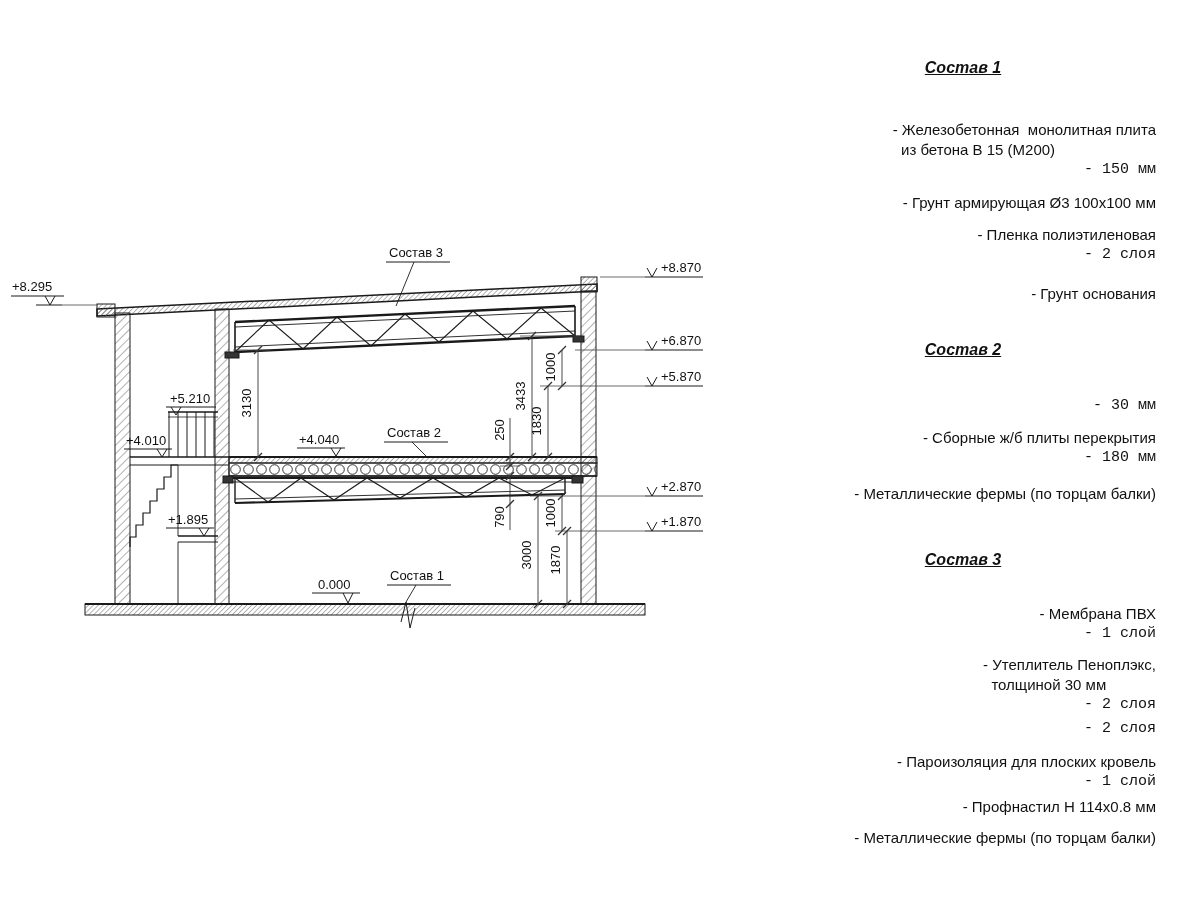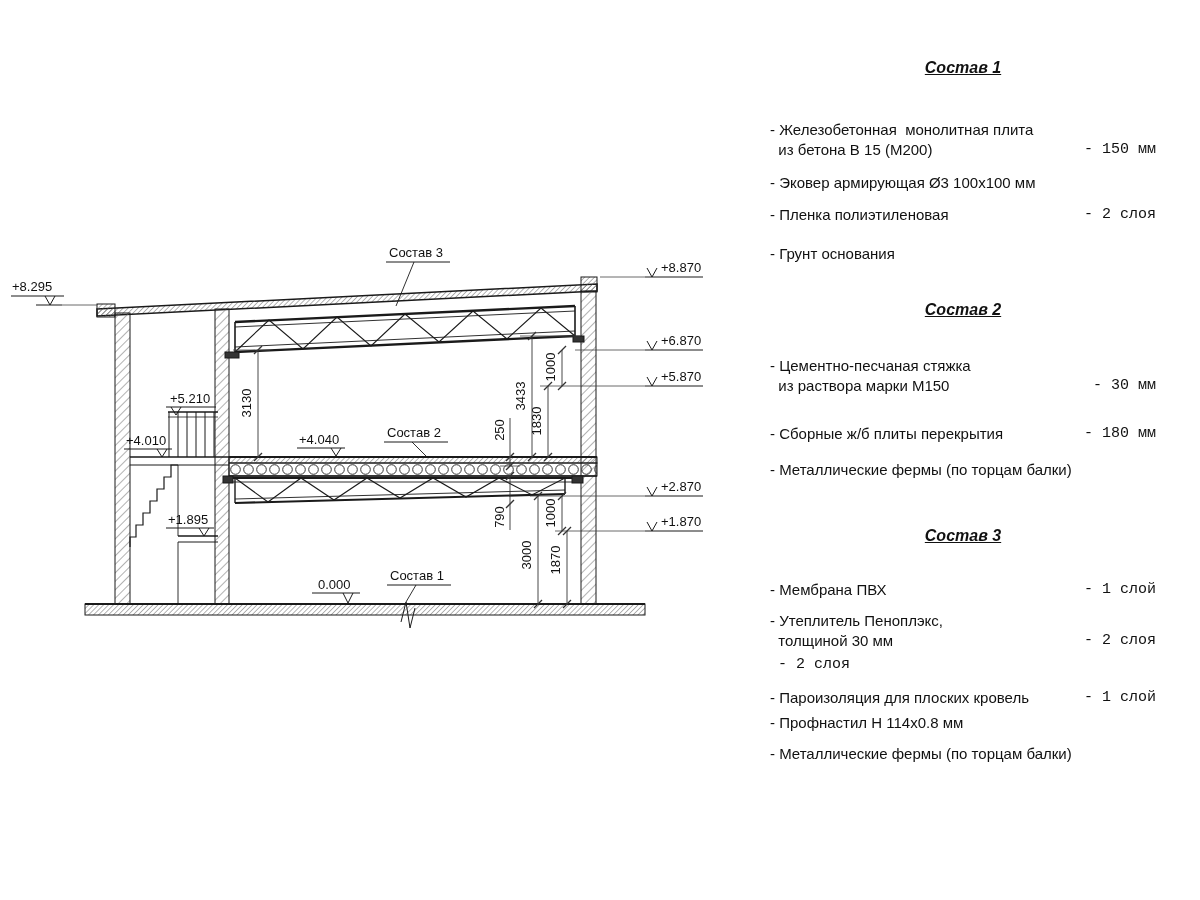--- a/index.html
+++ b/index.html
@@ -6,21 +6,21 @@
   #page{position:relative;width:1200px;height:900px;background:#ffffff;overflow:hidden;
         font-family:"Liberation Sans",sans-serif;color:#111;}
   
   .drawing{position:absolute;left:0;top:0;}
   svg text{font-family:"Liberation Sans",sans-serif;font-size:13px;fill:#111;stroke:none;}
   svg text.dim{font-size:13px;}
   
   .specs{position:absolute;left:770px;top:46px;width:386px;font-size:15px;line-height:20px;}
   .spec-title{margin:0;text-align:center;font-style:italic;font-weight:bold;font-size:16px;
               text-decoration:underline;}
-  .spec-item{display:flex;justify-content:space-between;align-items:flex-end;}
+  .spec-item{display:flex;justify-content:space-between;align-items:flex-end;flex-direction:column;}
   .spec-text{white-space:pre-wrap;}
   .spec-value{white-space:nowrap;text-align:right;padding-left:8px;font-family:Liberation Mono, monospace;}
 </style>
 </head>
 <body>
 
 <div id="page">
 
   <svg class="drawing" width="720" height="900" viewBox="0 0 720 900">
     <defs>
@@ -265,41 +265,39 @@
   <div class="specs">
 
     <div style="padding-top:12px">
       <h3 class="spec-title">Состав 1</h3>
       <div class="spec-item" style="margin-top:42px">
         <div class="spec-text">- Железобетонная  монолитная плита
   из бетона В 15 (М200)</div>
         <div class="spec-value">- 150 мм</div>
       </div>
       <div class="spec-item" style="margin-top:13px">
-        <div class="spec-text">- Эковер армирующая Ø3 100х100 мм</div>
+        <div class="spec-text">- Грунт армирующая Ø3 100х100 мм</div>
         <div class="spec-value"></div>
       </div>
       <div class="spec-item" style="margin-top:12px">
         <div class="spec-text">- Пленка полиэтиленовая</div>
         <div class="spec-value">-  2 слоя</div>
       </div>
       <div class="spec-item" style="margin-top:19px">
         <div class="spec-text">- Грунт основания</div>
         <div class="spec-value"></div>
       </div>
     </div>
 
     <div>
       <h3 class="spec-title" style="margin-top:36px">Состав 2</h3>
       <div class="spec-item" style="margin-top:36px">
-        <div class="spec-text">- Цементно-песчаная стяжка
-  из раствора марки М150</div>
         <div class="spec-value">- 30 мм</div>
       </div>
-      <div class="spec-item" style="margin-top:28px">
+      <div class="spec-item" style="margin-top:12px">
         <div class="spec-text">- Сборные ж/б плиты перекрытия</div>
         <div class="spec-value">- 180 мм</div>
       </div>
       <div class="spec-item" style="margin-top:16px">
         <div class="spec-text">- Металлические фермы (по торцам балки)</div>
         <div class="spec-value"></div>
       </div>
     </div>
 
     <div>

